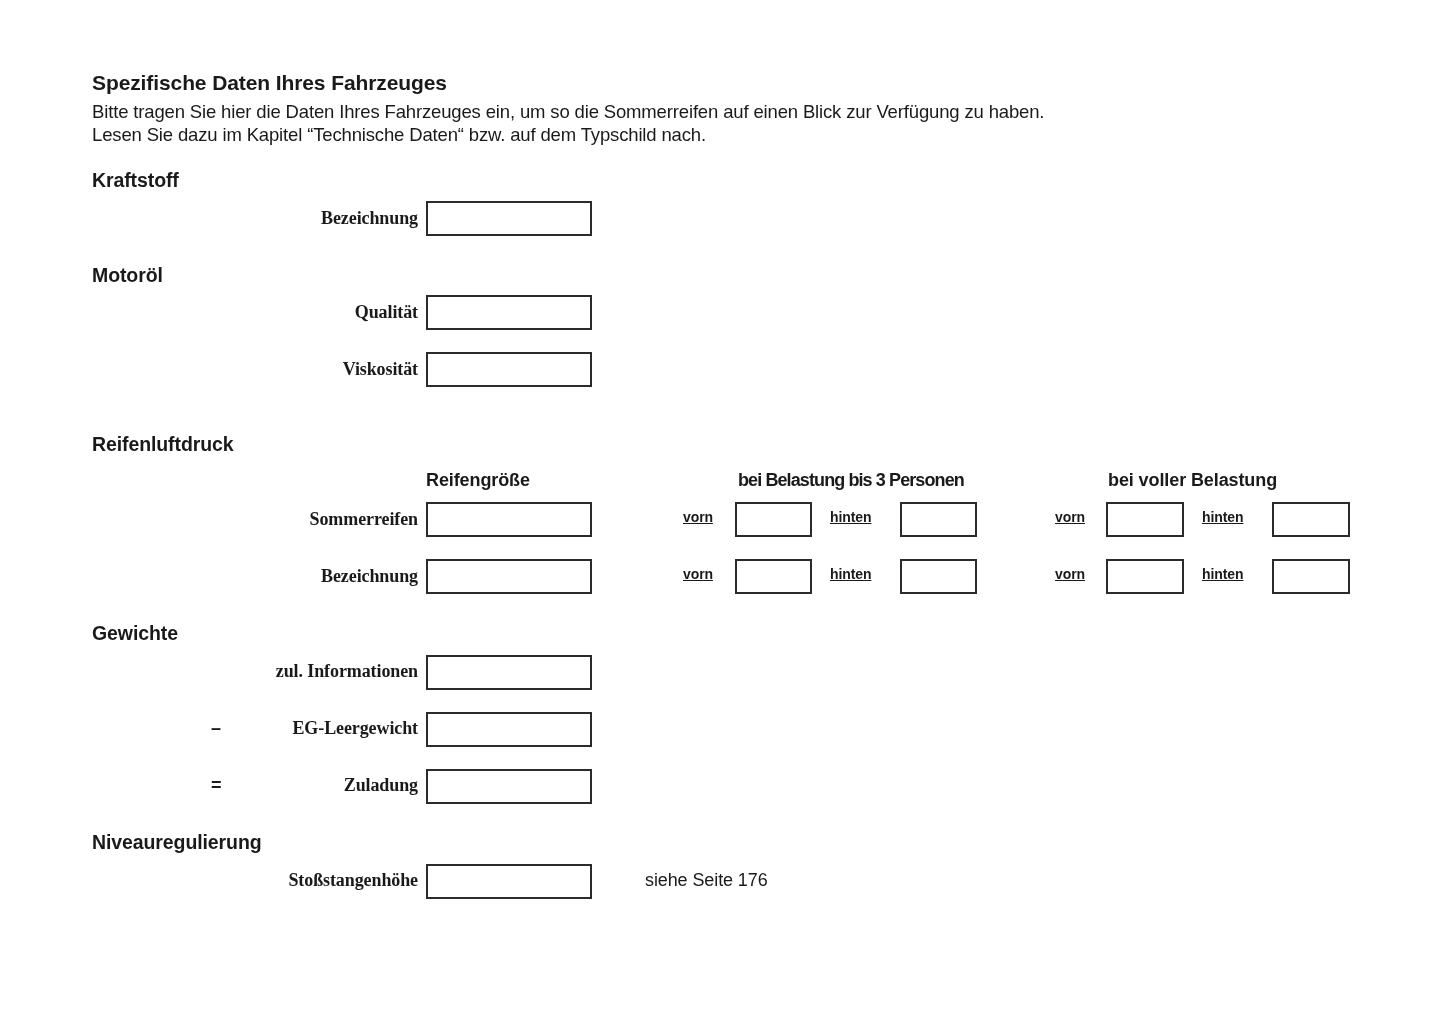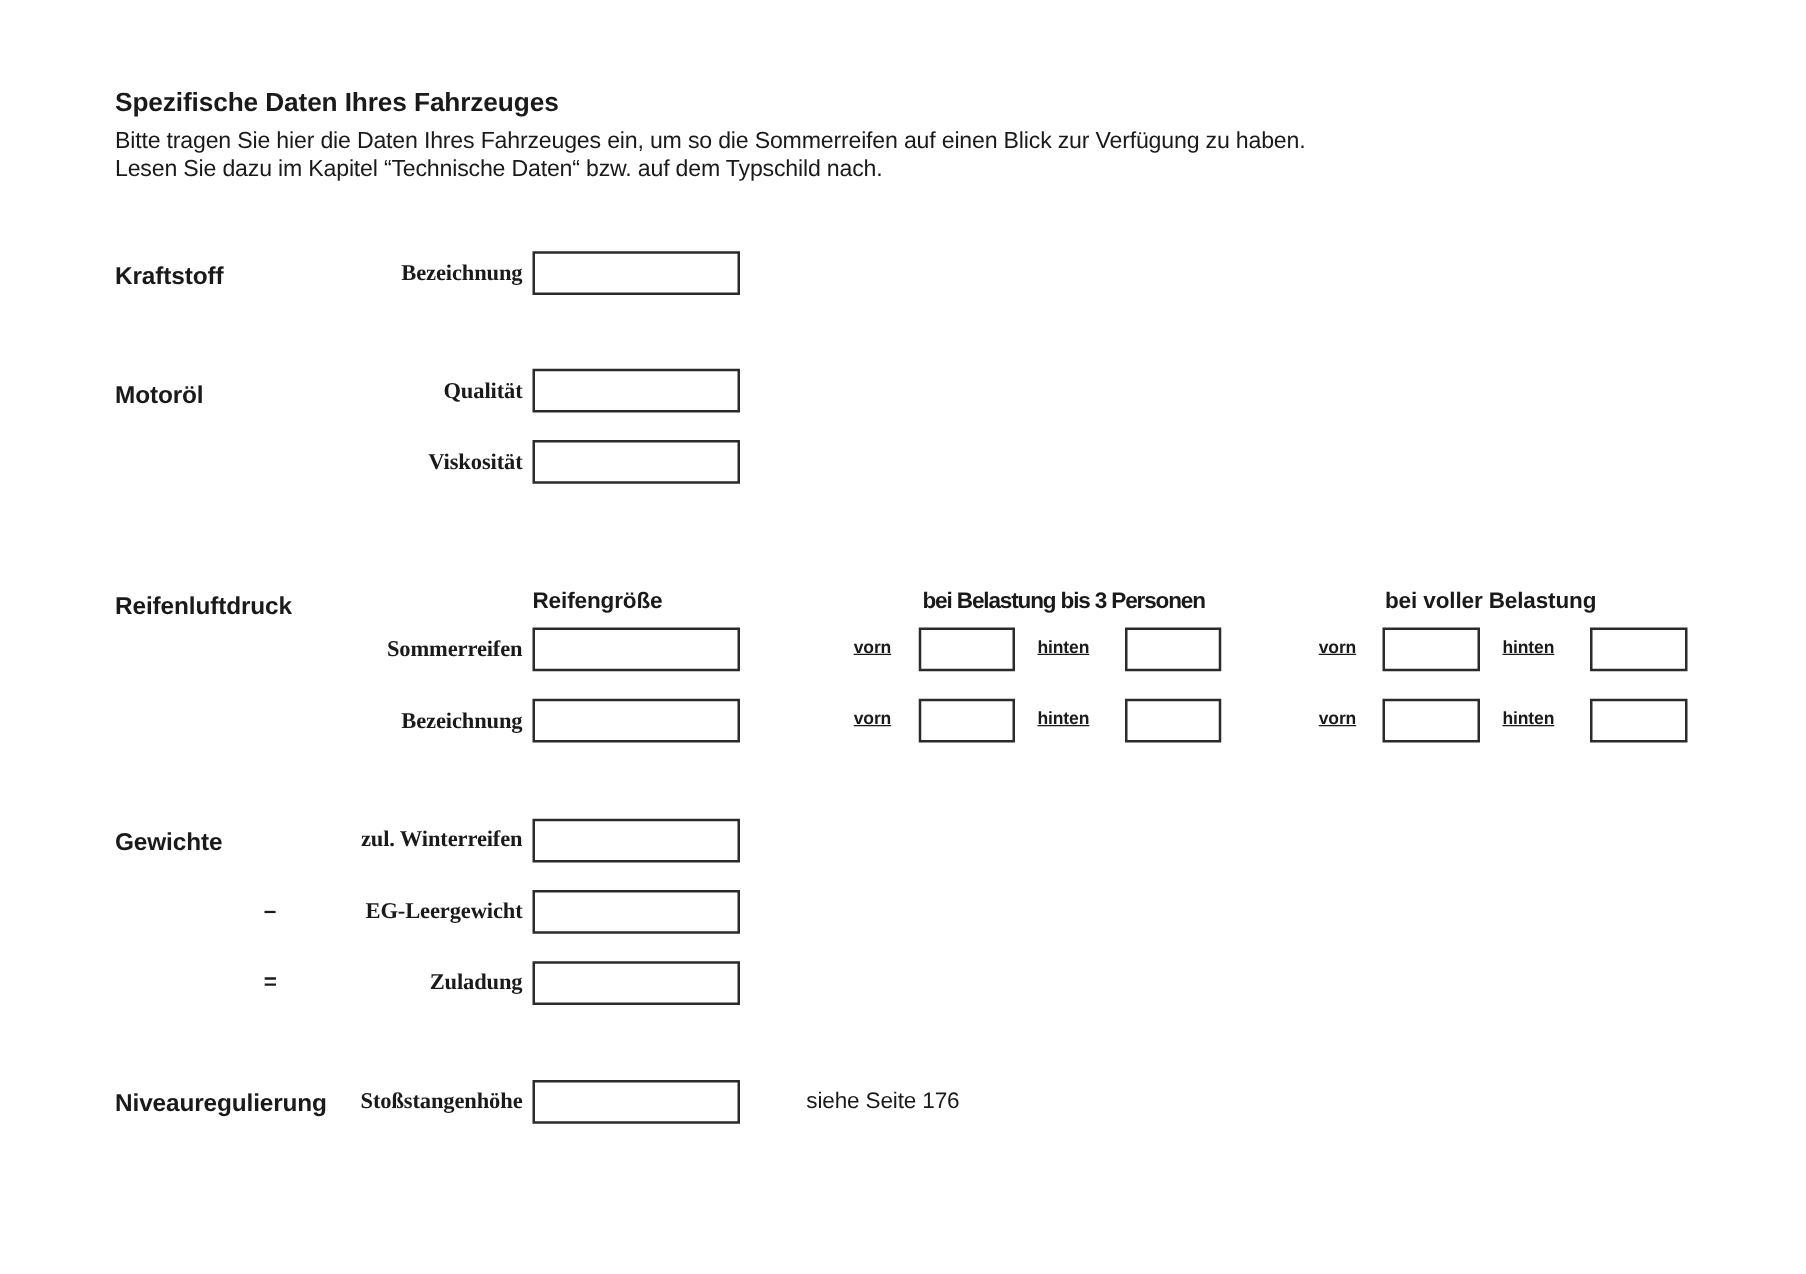--- a/index.html
+++ b/index.html
@@ -46,21 +46,20 @@
   .intro-line-2 { top: 110px; }
 
   
   .section-heading {
     position: absolute;
     left: 92px;
     font-size: 19.5px;
     font-weight: bold;
     letter-spacing: -0.1px;
     white-space: nowrap;
-    margin-top: 41px;
   }
 
   
   .field-label {
     position: absolute;
     right: 1027px; 
     font-size: 18px;
     font-weight: bold;
     letter-spacing: -0.1px;
     white-space: nowrap;
@@ -176,21 +175,21 @@
   <div class="inline-label" style="left:830px; top:552px;">hinten</div>
   <div class="box box-small" style="left:900px; top:545px;"></div>
 
   <div class="inline-label" style="left:1055px; top:552px;">vorn</div>
   <div class="box box-small" style="left:1106px; top:545px; width:78px;"></div>
   <div class="inline-label" style="left:1202px; top:552px;">hinten</div>
   <div class="box box-small" style="left:1272px; top:545px; width:78px;"></div>
 
   <div class="section-heading" style="top:608px;">Gewichte</div>
 
-  <div class="field-label" style="top:647px;">zul. Winterreifen</div>
+  <div class="field-label" style="top:647px;">zul. Informationen</div>
   <div class="box box-wide" style="top:641px;"></div>
 
   <div class="operator" style="top:704px;">–</div>
   <div class="field-label" style="top:704px;">EG-Leergewicht</div>
   <div class="box box-wide" style="top:698px;"></div>
 
   <div class="operator" style="top:761px;">=</div>
   <div class="field-label" style="top:761px;">Zuladung</div>
   <div class="box box-wide" style="top:755px;"></div>
 

